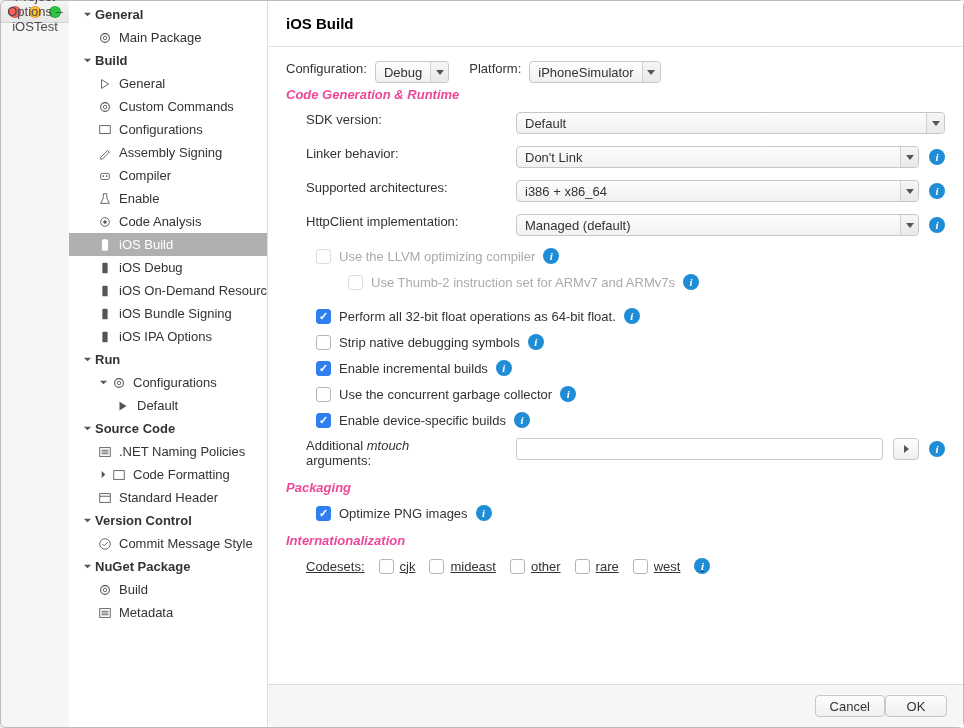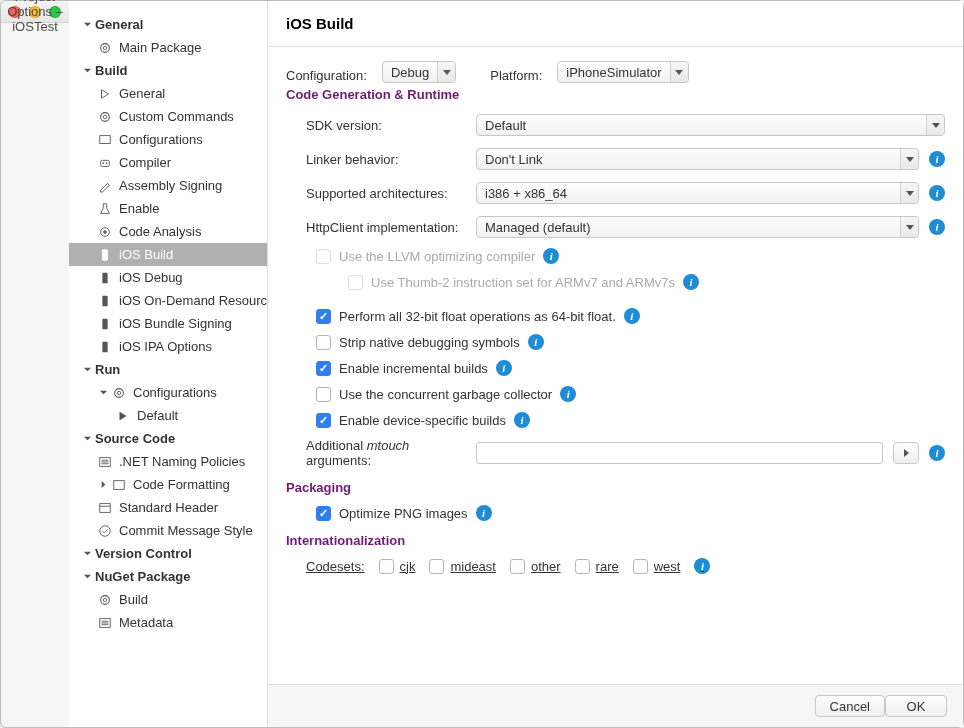--- a/index.html
+++ b/index.html
@@ -39,21 +39,21 @@
 .body {
   display: flex;
   flex: 1;
   overflow: hidden;
 }
 .sidebar {
   width: 199px;
   background: #fff;
   border-right: 1px solid #ddd;
   overflow-y: auto;
-  padding-top: 12px;
+  padding-top: 2px;
 }
 .tree-row {
   display: flex;
   align-items: center;
   height: 23px;
   padding-right: 6px;
   color: #333;
   cursor: default;
   white-space: nowrap;
 }
@@ -81,31 +81,31 @@
   overflow: hidden;
 }
 .content-inner {
   flex: 1;
   overflow-y: auto;
   padding: 14px 18px 10px 18px;
 }
 h2.page-title { font-size: 15px; font-weight: 700; margin-bottom: 14px; color: #000;}
 .hr { border: none; border-top: 1px solid #e4e4e4; margin: 0 -18px 14px -18px; }
 .lbl { color: #333; }
-.config-row { display: flex; align-items: flex-end; gap: 15px; }
+.config-row { display: flex; align-items: flex-start; gap: 8px; }
 .select {
   display: inline-flex; align-items: center;
   background: linear-gradient(#fdfdfd,#f1f1f1);
   border: 1px solid #c7c7c7; border-radius: 4px; height: 22px;
   font-size: 13px;
 }
 .select .sval { padding: 0 8px; }
 .select .sbtn { width: 18px; height: 100%; border-left: 1px solid #d0d0d0; display: flex; align-items: center; justify-content: center; background: linear-gradient(#f6f6f6,#e9e9e9); border-radius: 0 4px 4px 0;}
-.section-h { font-weight: 700; font-size: 13px; margin-top: 4px; margin-bottom: 10px; color: #701a75;}
-.form-row { display: flex; align-items: center; min-height: 26px; margin-bottom: 8px; }
+.section-h { font-weight: 700; font-size: 13px; margin-top: 4px; margin-bottom: 10px; color: #ec4899; font-style: italic;}
+.form-row { display: flex; align-items: flex-start; min-height: 26px; margin-bottom: 8px; gap: 40px; }
 .form-label { width: 190px; padding-left: 20px; color: #333; }
 .form-ctrl { flex: 1; display: flex; align-items: center; gap: 10px; }
 .wide-select { flex: 1; max-width: 490px;}
 .info-icon { width: 16px; height: 16px; border-radius: 50%; background: #1f8dd6; display: inline-flex; align-items: center; justify-content: center; color: #fff; font-family: Georgia, serif; font-style: italic; font-size: 11px; font-weight: 700; flex-shrink: 0;}
 .cbrow { display: flex; align-items: center; gap: 8px; margin-bottom: 10px; padding-left: 30px; }
 .cbrow.indent { padding-left: 62px; }
 .cb {
   width: 15px; height: 15px; border: 1px solid #b5b5b5; border-radius: 3px; background: #fff;
   display: inline-flex; align-items: center; justify-content: center; flex-shrink: 0;
 }
@@ -193,38 +193,38 @@
         <span class="ico">
             <svg viewBox="0 0 16 16">
               <rect x="2" y="3" width="12" height="9" fill="none" stroke="#555"></rect>
             </svg>
           </span>
         <span class="label">Configurations</span>
       </div>
       <div class="tree-row indent1">
         <span class="ico">
             <svg viewBox="0 0 16 16">
+              <path d="M3 13 L11 5 L13 7 L5 15 L3 15 Z" fill="none" stroke="#555"></path>
+            </svg>
+          </span>
+        <span class="label">Assembly Signing</span>
+      </div>
+      <div class="tree-row indent1">
+        <span class="ico">
+            <svg viewBox="0 0 16 16">
               <rect x="3" y="5" width="10" height="7" rx="2" fill="none" stroke="#555"></rect>
               <circle cx="6" cy="8" r="1" fill="#555"></circle>
               <circle cx="10" cy="8" r="1" fill="#555"></circle>
             </svg>
           </span>
         <span class="label">Compiler</span>
       </div>
       <div class="tree-row indent1">
         <span class="ico">
             <svg viewBox="0 0 16 16">
-              <path d="M3 13 L11 5 L13 7 L5 15 L3 15 Z" fill="none" stroke="#555"></path>
-            </svg>
-          </span>
-        <span class="label">Assembly Signing</span>
-      </div>
-      <div class="tree-row indent1">
-        <span class="ico">
-            <svg viewBox="0 0 16 16">
               <path d="M6 2 L6 7 L3 13 L13 13 L10 7 L10 2 Z" fill="none" stroke="#555"></path>
             </svg>
           </span>
         <span class="label">Enable</span>
       </div>
       <div class="tree-row indent1">
         <span class="ico">
             <svg viewBox="0 0 16 16">
               <circle cx="8" cy="8" r="5" fill="none" stroke="#555"></circle>
               <circle cx="8" cy="8" r="2" fill="#555"></circle>
@@ -337,36 +337,36 @@
       <div class="tree-row indent1">
         <span class="ico">
             <svg viewBox="0 0 16 16">
               <rect x="2" y="3" width="12" height="10" fill="none" stroke="#555"></rect>
               <path d="M2 6 H14" stroke="#555"></path>
             </svg>
           </span>
         <span class="label">Standard Header</span>
       </div>
 
+      <div class="tree-row cat indent0">
+        <span class="disclosure">
+            <svg viewBox="0 0 10 10">
+              <path d="M1 3 L5 7 L9 3 Z" fill="#555"></path>
+            </svg>
+          </span>
+        <span class="label">Version Control</span>
+      </div>
       <div class="tree-row indent1">
         <span class="ico">
             <svg viewBox="0 0 16 16">
               <circle cx="8" cy="8" r="6" fill="none" stroke="#555"></circle>
               <path d="M5 8 L7 10 L11 6" fill="none" stroke="#555"></path>
             </svg>
           </span>
         <span class="label">Commit Message Style</span>
-      </div>
-      <div class="tree-row cat indent0">
-        <span class="disclosure">
-            <svg viewBox="0 0 10 10">
-              <path d="M1 3 L5 7 L9 3 Z" fill="#555"></path>
-            </svg>
-          </span>
-        <span class="label">Version Control</span>
       </div>
 
       <div class="tree-row cat indent0">
         <span class="disclosure">
             <svg viewBox="0 0 10 10">
               <path d="M1 3 L5 7 L9 3 Z" fill="#555"></path>
             </svg>
           </span>
         <span class="label">NuGet Package</span>
       </div>

